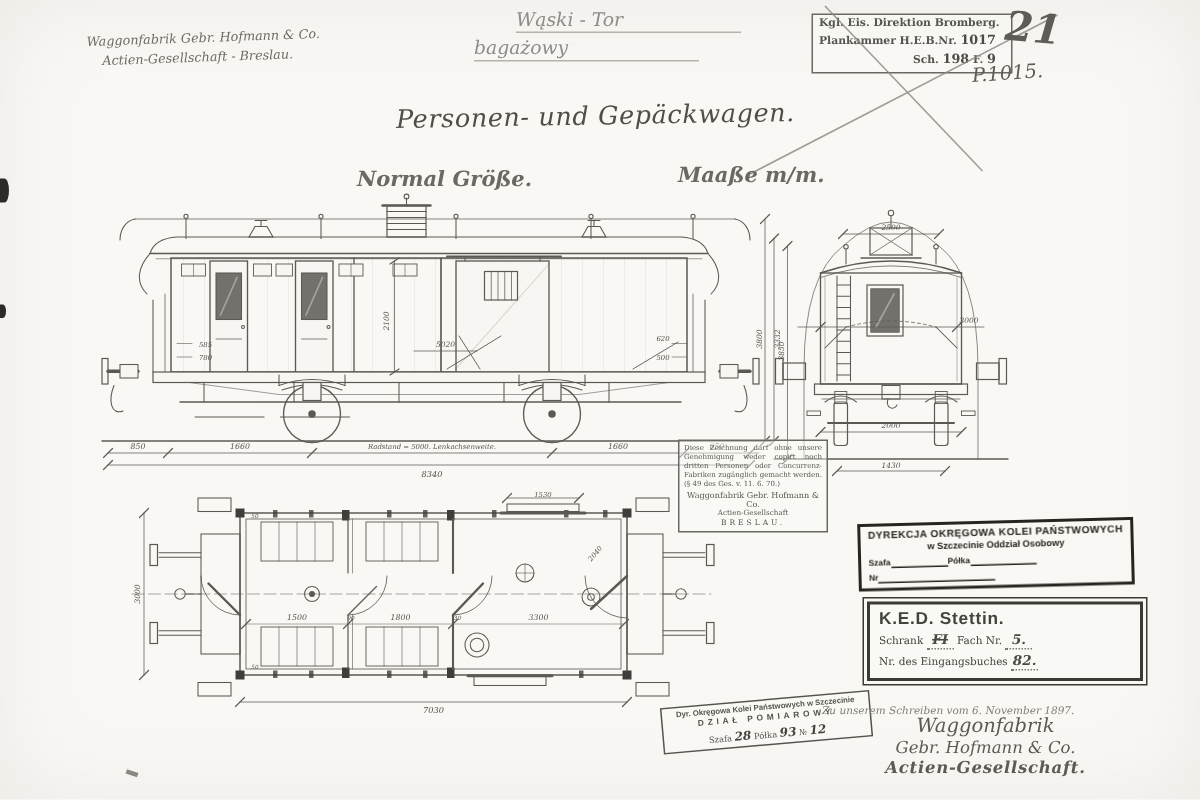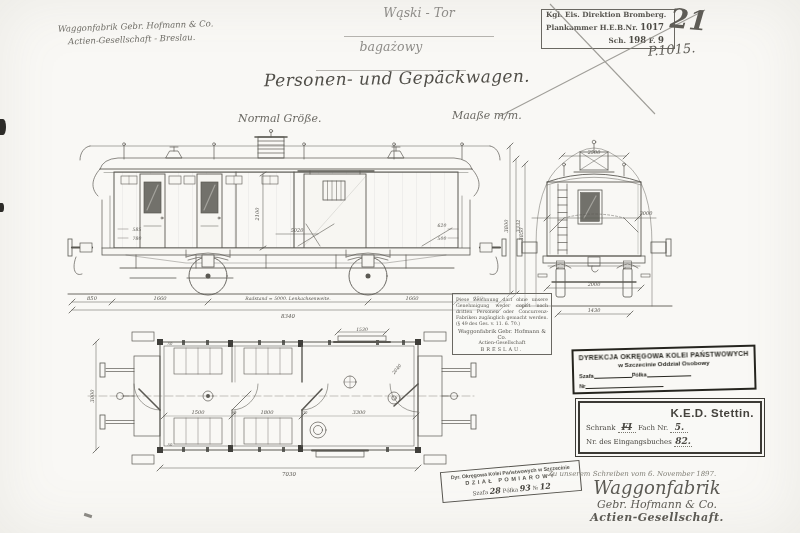--- a/index.html
+++ b/index.html
@@ -6,33 +6,33 @@
   body{width:800px;height:533px;background:#fdfdfb;font-family:"DejaVu Serif",serif;overflow:hidden;}
   .sheet{position:relative;width:800px;height:533px;background:#f9f8f5;
          box-shadow:inset 0 0 60px rgba(120,115,100,.10);}
   .abs{position:absolute;}
   
   .hand{font-style:italic;color:#6e6c66;}
   .pencil{font-style:italic;color:#8e8c88;}
   .maker-note{left:58px;top:20px;font-size:8.5px;line-height:1.5;transform:rotate(-2deg);}
   .maker-note .l2{padding-left:10px;}
   .pencil-note{left:316px;top:6px;width:190px;font-size:12.5px;line-height:1.1;}
-  .pencil-note .pl{border-bottom:1px solid #b5b3ae;padding-bottom:16px;margin-bottom:3px;text-align:center;}
+  .pencil-note .pl{border-bottom:1px solid #b5b3ae;padding-bottom:1px;margin-bottom:3px;}
   .pencil-note .pl1{margin-left:28px;width:150px;}
   .pencil-note .pl2{width:178px;}
   .pencil-note .pl3{width:150px;}
   .bromberg{left:541px;top:9px;width:124px;border:1px solid #6a6862;padding:0 4px 2px 4px;
             color:#57554f;font-size:7.2px;font-weight:bold;line-height:1.5;background:rgba(250,250,247,.4);}
   .bromberg .hv{font-size:8.5px;color:#4c4a44;font-weight:bold;}
   .bromberg .r3{text-align:right;padding-right:6px;}
   .bignum{left:670px;top:4px;font-size:27px;font-style:italic;font-weight:bold;color:#5e5c56;transform:rotate(5deg);}
   .plannum{left:648px;top:42px;font-size:13px;font-style:italic;color:#5e5c56;transform:rotate(-4deg);}
   .title{left:252px;top:68px;width:290px;text-align:center;font-size:17px;font-style:italic;
          letter-spacing:.4px;color:#504e48;transform:rotate(-1deg);}
-  .lab{font-style:italic;color:#6b6963;font-size:11px;}
+  .lab{font-style:italic;color:#6b6963;font-size:14px;font-weight:bold;}
   .lab-scale{left:238px;top:112px;}
   .lab-units{left:452px;top:109px;}
   
   .notice{left:452px;top:293px;width:92px;border:1px solid #6a6862;padding:3px 3px 2px 3px;
           color:#5a5852;background:rgba(250,250,247,.5);}
   .notice .txt{font-size:4.7px;line-height:1.25;text-align:justify;}
   .notice .co{font-size:5.4px;text-align:center;margin-top:2px;}
   .notice .co2{font-size:4.8px;text-align:center;}
   .notice .city{font-size:5px;text-align:center;letter-spacing:2px;margin-top:1px;}
   
@@ -40,37 +40,37 @@
              color:#26251f;transform:rotate(-1.5deg);filter:blur(.3px);
              font-family:"Liberation Sans",sans-serif;}
   .stamp-pol .s1{font-size:6.8px;font-weight:800;text-align:center;letter-spacing:.3px;}
   .stamp-pol .s2{font-size:6.2px;font-weight:700;text-align:center;margin-top:1px;}
   .stamp-pol .s3,.stamp-pol .s4{font-size:5.6px;font-weight:700;margin-top:3px;display:flex;align-items:flex-end;}
   .lead{display:inline-block;border-bottom:1px solid #26251f;height:6px;}
   
   .stamp-ked{left:578px;top:401px;width:168px;border:2px solid #3c3a35;outline:1px solid #3c3a35;
              outline-offset:2px;padding:4px 6px 5px 6px;color:#45433d;background:rgba(250,250,247,.4);}
   .stamp-ked .kt{font-family:"Liberation Sans",sans-serif;font-size:11.5px;font-weight:bold;
-                 letter-spacing:.5px;text-align:right;}
+                 letter-spacing:.5px;text-align:left;}
   .stamp-ked .kr{font-size:7px;margin-top:3px;}
   .stamp-ked .kv{font-style:italic;font-size:9px;color:#4c4a44;font-weight:bold;}
   .kv.cross{text-decoration:line-through;}
   .dots{display:inline-block;border-bottom:1px dotted #7a786f;min-width:18px;text-align:center;}
   
   .stamp-tilt{left:441px;top:466px;width:132px;border:1.5px solid #55534d;padding:2px 3px;
               color:#55534d;transform:rotate(-5deg);font-family:"Liberation Sans",sans-serif;
               background:rgba(250,250,247,.4);}
   .stamp-tilt .t1{font-size:5.2px;font-weight:bold;text-align:center;}
   .stamp-tilt .t2{font-size:5.6px;font-weight:bold;letter-spacing:2.5px;text-align:center;margin-top:1px;}
   .stamp-tilt .t3{font-size:5.6px;text-align:center;margin-top:2px;font-family:"DejaVu Serif",serif;}
   .stamp-tilt .tv{font-style:italic;font-size:8px;font-weight:bold;color:#45433d;}
   
   .signature{left:548px;top:470px;width:218px;color:#5c5a54;}
   .signature .ref{font-size:7px;font-style:italic;color:#817f76;}
-  .signature .s1{font-size:18px;font-style:italic;text-align:center;margin-top:-1px;}
+  .signature .s1{font-size:13px;font-style:italic;text-align:center;margin-top:-1px;}
   .signature .s2{font-size:11px;font-style:italic;text-align:center;}
   .signature .s3{font-size:11px;font-style:italic;font-weight:bold;text-align:center;letter-spacing:.5px;}
   
   .edge1{left:0;top:119px;width:6px;height:16px;background:#2c2b28;border-radius:0 70% 70% 0;}
   .edge2{left:0;top:203px;width:4px;height:9px;background:#2c2b28;border-radius:0 60% 60% 0;}
   .tick{left:84px;top:514px;width:8px;height:3px;background:#8b8984;transform:rotate(18deg);}
   
   svg{overflow:visible;}
   svg text{font-family:"DejaVu Serif",serif;font-style:italic;fill:#55534d;}
   .f38{font-size:3.8px;} .f45{font-size:4.6px;} .f5{font-size:5px;} .f52{font-size:5.2px;} .f55{font-size:5.5px;}

